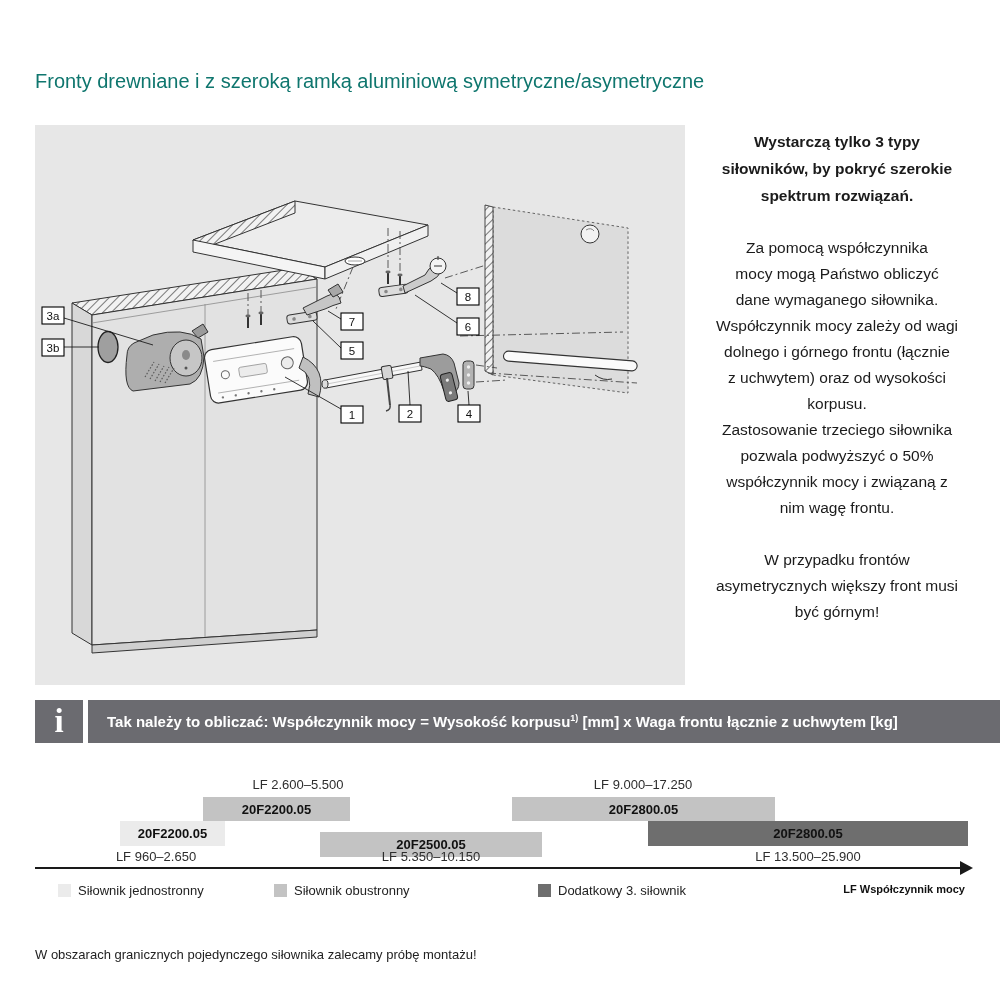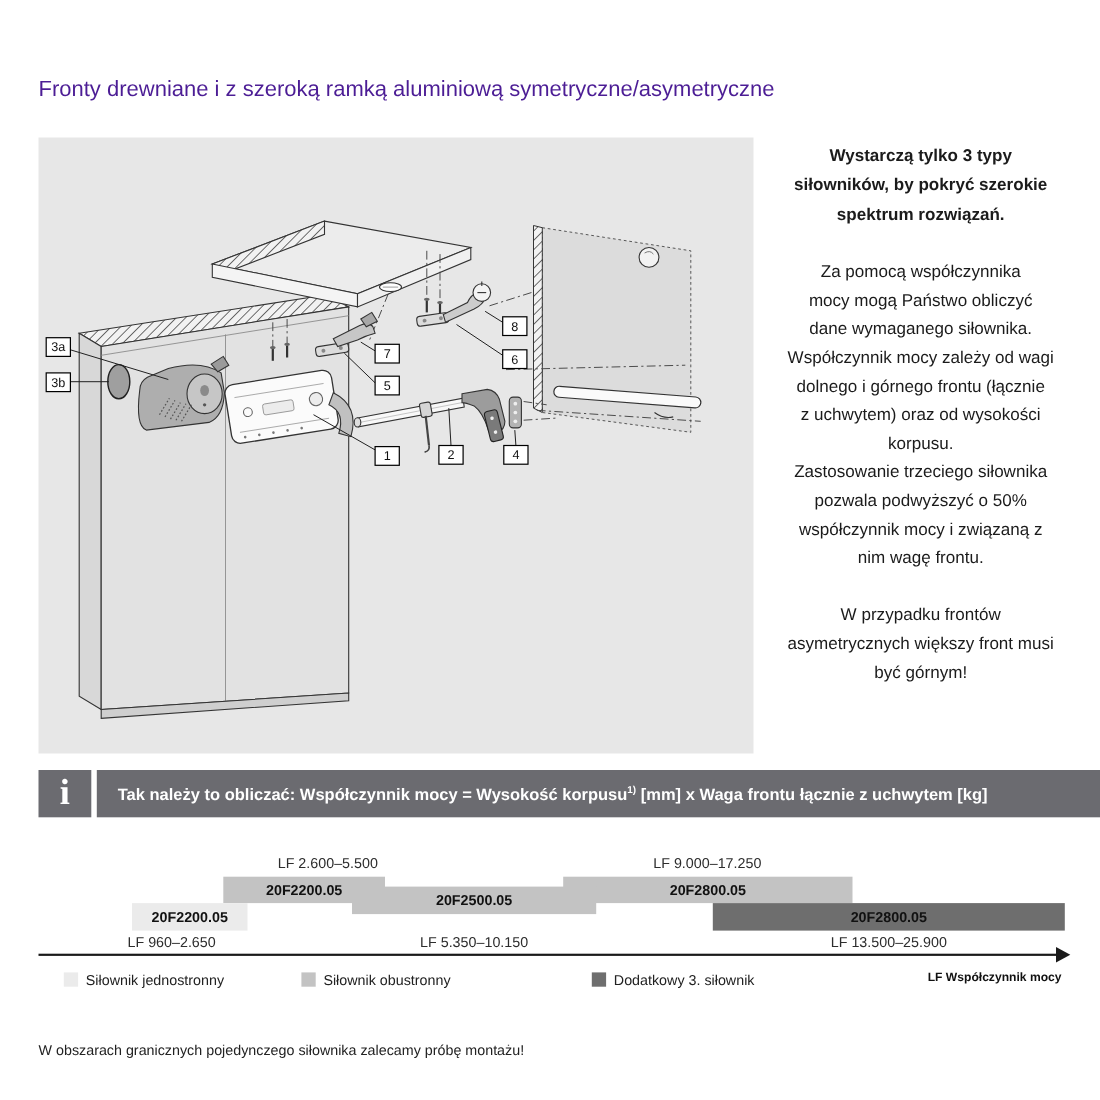--- a/index.html
+++ b/index.html
@@ -1,21 +1,21 @@
 <!DOCTYPE html>
 <html><head>
 <meta charset="utf-8">
 <style>
   html,body{margin:0;padding:0;background:#fff;}
   .page{position:relative;width:1000px;height:1000px;background:#ffffff;
         font-family:"Liberation Sans", sans-serif;color:#1b1b1b;overflow:hidden;}
   .abs{position:absolute;}
 
   
-  .title{left:35px;top:70px;font-size:20px;font-weight:400;color:#4c1d95;}
+  .title{left:35px;top:70px;font-size:20px;font-weight:400;color:#0f766e;}
 
   
   .diagram-panel{left:35px;top:125px;width:650px;height:560px;background:#e7e7e7;}
   .diagram-panel svg{display:block;}
   .dashdot{stroke:#4a4a4a;stroke-width:0.9;fill:none;stroke-dasharray:8 3 2 3;}
   .leader{stroke:#1e1e1e;stroke-width:0.9;fill:none;}
   .callout rect{fill:#ffffff;stroke:#000;stroke-width:1.1;}
   .callout text{font-family:"Liberation Sans",sans-serif;font-size:11.5px;fill:#111;
                 text-anchor:middle;}
 
@@ -284,21 +284,21 @@
   </div>
 
   <div>
     <div class="abs rlabel" style="left:277px;top:777px;padding-left:42px;">LF 2.600–5.500</div>
     <div class="abs rlabel" style="left:643px;top:777px;">LF 9.000–17.250</div>
 
     <div class="abs bar medium" style="left:203px;top:797px;width:147px;height:24px;">20F2200.05</div>
     <div class="abs bar medium" style="left:512px;top:797px;width:263px;height:24px;">20F2800.05</div>
 
     <div class="abs bar light" style="left:120px;top:821px;width:105px;height:25px;">20F2200.05</div>
-    <div class="abs bar medium" style="left:320px;top:806px;width:222px;height:25px;">20F2500.05</div>
+    <div class="abs bar medium" style="left:320px;top:832px;width:222px;height:25px;">20F2500.05</div>
     <div class="abs bar dark" style="left:648px;top:821px;width:320px;height:25px;">20F2800.05</div>
 
     <div class="abs rlabel" style="left:156px;top:849px;">LF 960–2.650</div>
     <div class="abs rlabel" style="left:431px;top:849px;">LF 5.350–10.150</div>
     <div class="abs rlabel" style="left:808px;top:849px;">LF 13.500–25.900</div>
 
     <div class="abs axis-line"></div>
     <div class="abs axis-arrow"></div>
   </div>
 

